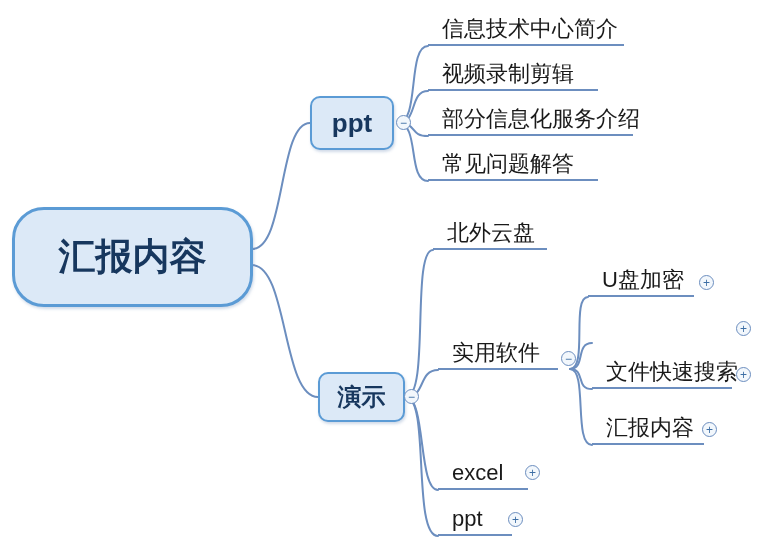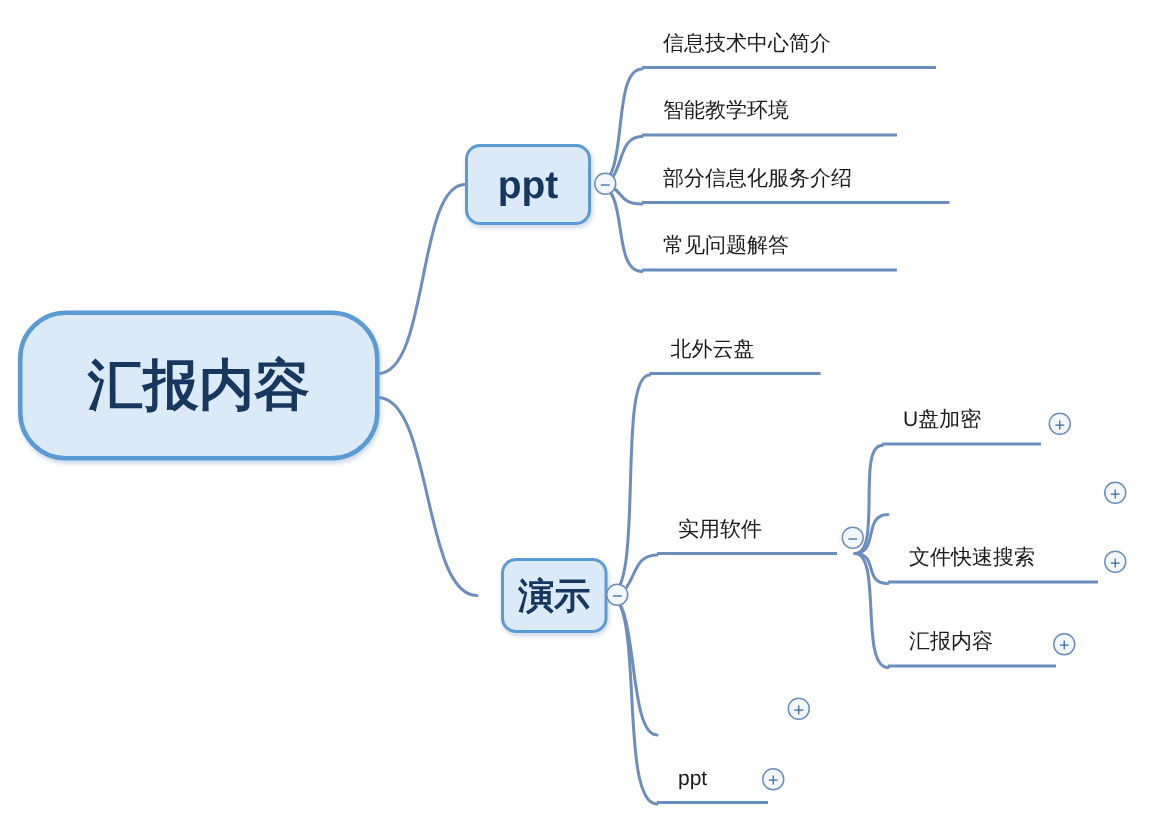--- a/index.html
+++ b/index.html
@@ -11,21 +11,21 @@
     display:flex;align-items:center;justify-content:center;
     background:#DCE9F7;border:2px solid #5B9BD5;border-radius:10px;
     color:#17375E;white-space:nowrap;
     box-shadow:1px 2px 3px rgba(120,150,190,.35);
   }
   .root{border-width:3px;border-radius:32px;font-size:37px;font-weight:bold;}
   .branch{font-size:26px;font-weight:bold;}
   .leaf{
     position:absolute;box-sizing:border-box;height:28px;line-height:21px;
     border-bottom:2px solid #6C8EBF;padding:0 0 15px 14px;
-    font-size:14px;color:#1a1a1a;white-space:nowrap;overflow:visible;
+    font-size:22px;color:#1a1a1a;white-space:nowrap;overflow:visible;
   }
   .toggle{
     position:absolute;box-sizing:border-box;width:15px;height:15px;
     border:1px solid #6C8EBF;border-radius:50%;background:#F2F7FC;
     color:#3C6EA5;font-size:12px;line-height:12px;
     display:flex;align-items:center;justify-content:center;
     cursor:pointer;z-index:3;
   }
 </style>
 </head>
@@ -48,33 +48,34 @@
     <path d="M570,369 C586,369 575,343 592,343"></path>
     <path d="M570,369 C586,369 575,389 592,389"></path>
     <path d="M570,369 C588,369 573,445 592,445"></path>
   </svg>
 
   <div class="node root" style="left:12px;top:207px;width:241px;height:100px;">汇报内容</div>
 
   <div class="node branch" style="left:310px;top:96px;width:84px;height:54px;">ppt</div>
   <span class="toggle" style="left:396px;top:115px;">−</span>
 
-  <div class="node branch" style="left:318px;top:372px;width:71px;height:50px;font-size:24px;margin-left:16px;">演示</div>
+  <div class="node branch" style="left:318px;top:372px;width:87px;height:50px;font-size:24px;">演示</div>
   <span class="toggle" style="left:404px;top:389px;">−</span>
 
   <div class="leaf" style="left:428px;top:18px;width:196px;">信息技术中心简介</div>
-  <div class="leaf" style="left:428px;top:63px;width:170px;">智能教学环境</div>
+  <div class="leaf" style="left:428px;top:63px;width:170px;">视频录制剪辑</div>
   <div class="leaf" style="left:428px;top:108px;width:205px;">部分信息化服务介绍</div>
   <div class="leaf" style="left:428px;top:153px;width:170px;">常见问题解答</div>
 
   <div class="leaf" style="left:438px;top:342px;width:120px;">实用软件</div>
 
   <div class="leaf" style="left:433px;top:222px;width:114px;">北外云盘</div>
   <span class="toggle" style="left:561px;top:351px;">−</span>
 
+  <div class="leaf" style="left:438px;top:462px;width:90px;">excel</div>
   <span class="toggle" style="left:525px;top:465px;">+</span>
 
   <div class="leaf" style="left:438px;top:508px;width:74px;">ppt</div>
   <span class="toggle" style="left:508px;top:512px;">+</span>
 
   <div class="leaf" style="left:588px;top:269px;width:106px;">U盘加密</div>
   <span class="toggle" style="left:699px;top:275px;">+</span>
 
   <span class="toggle" style="left:736px;top:321px;">+</span>
 

